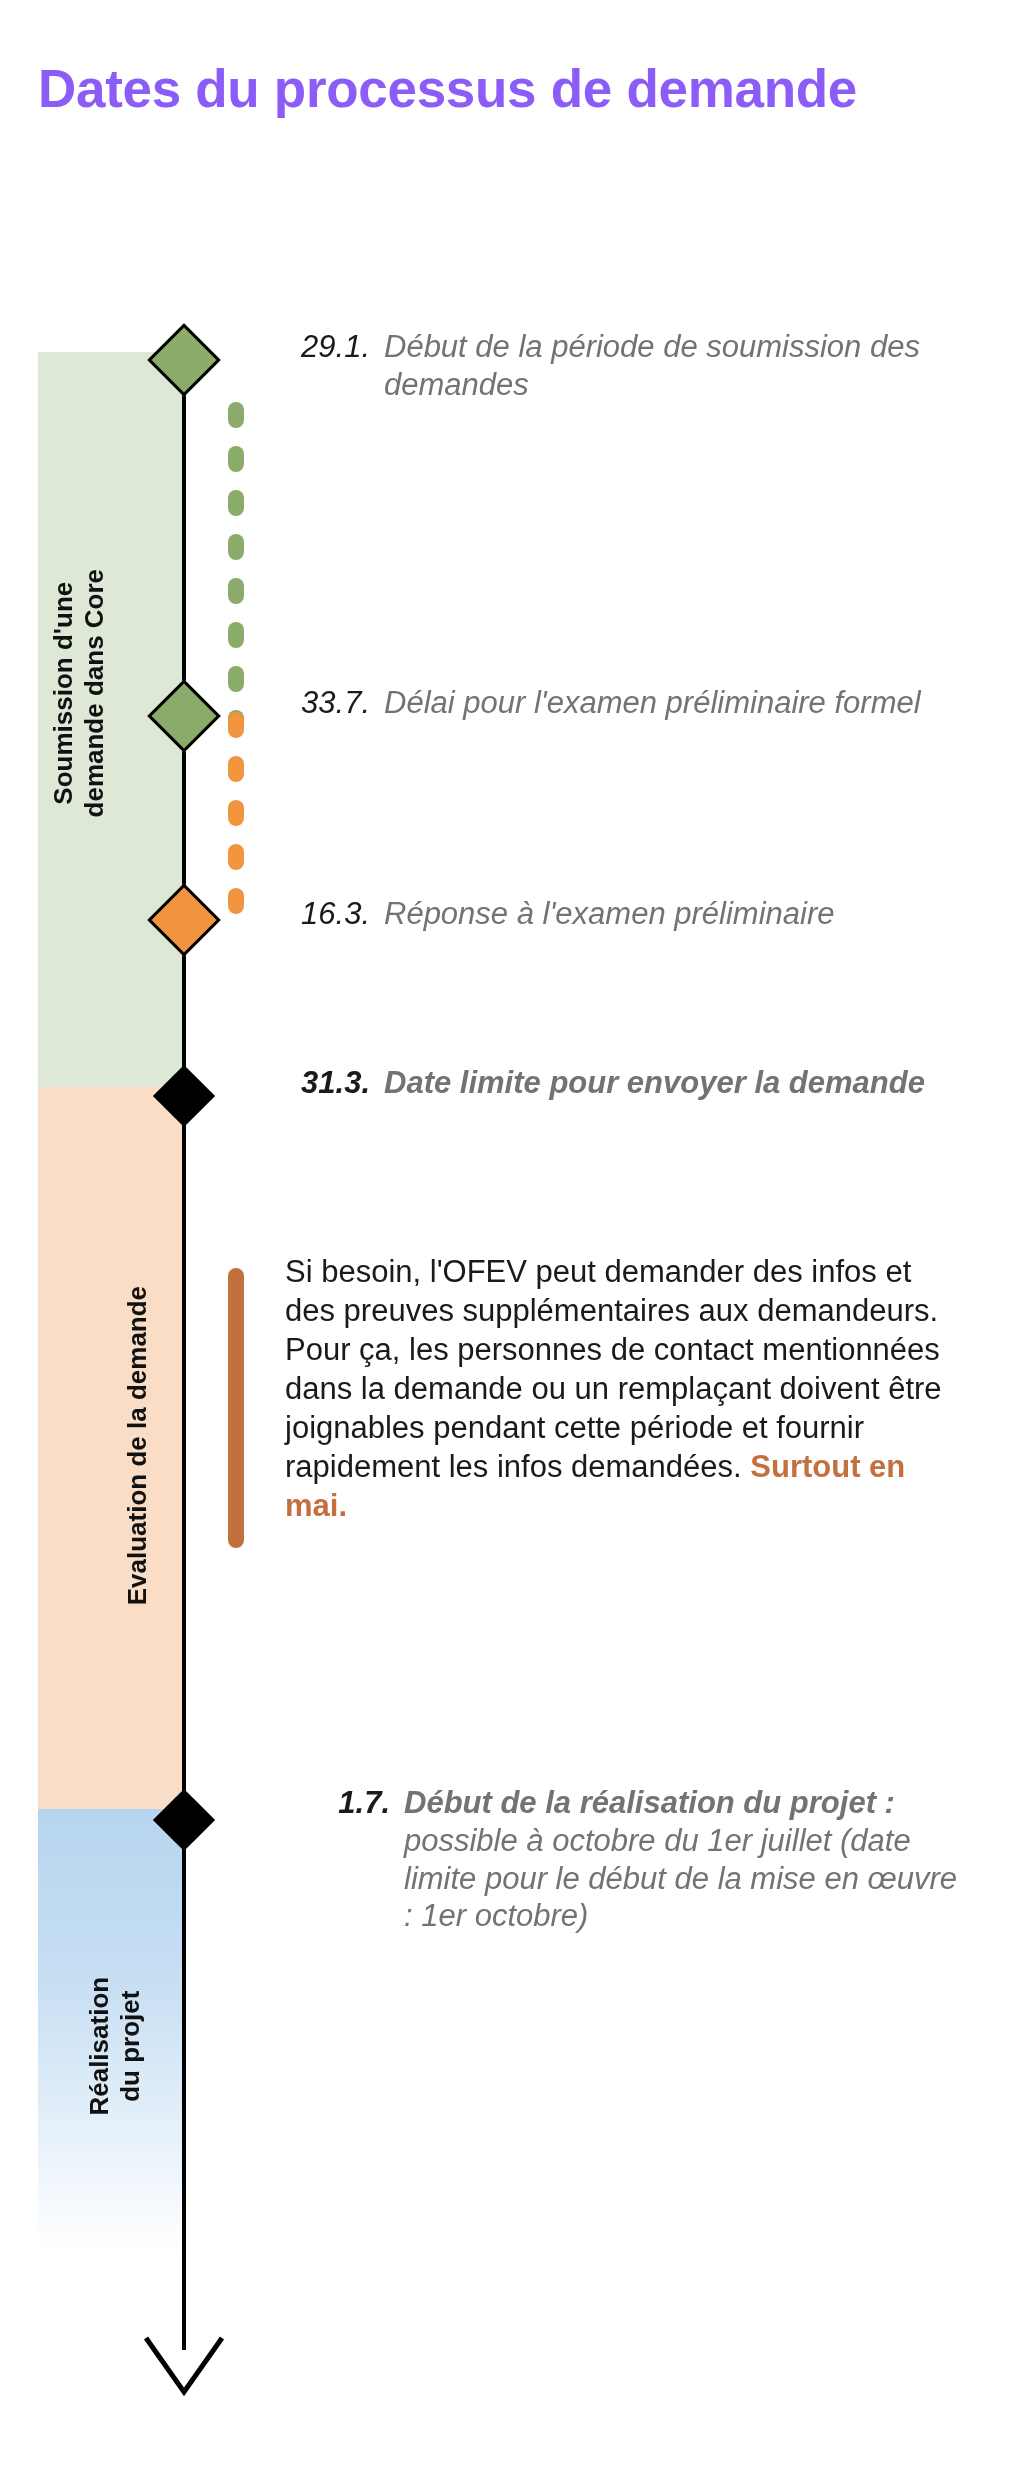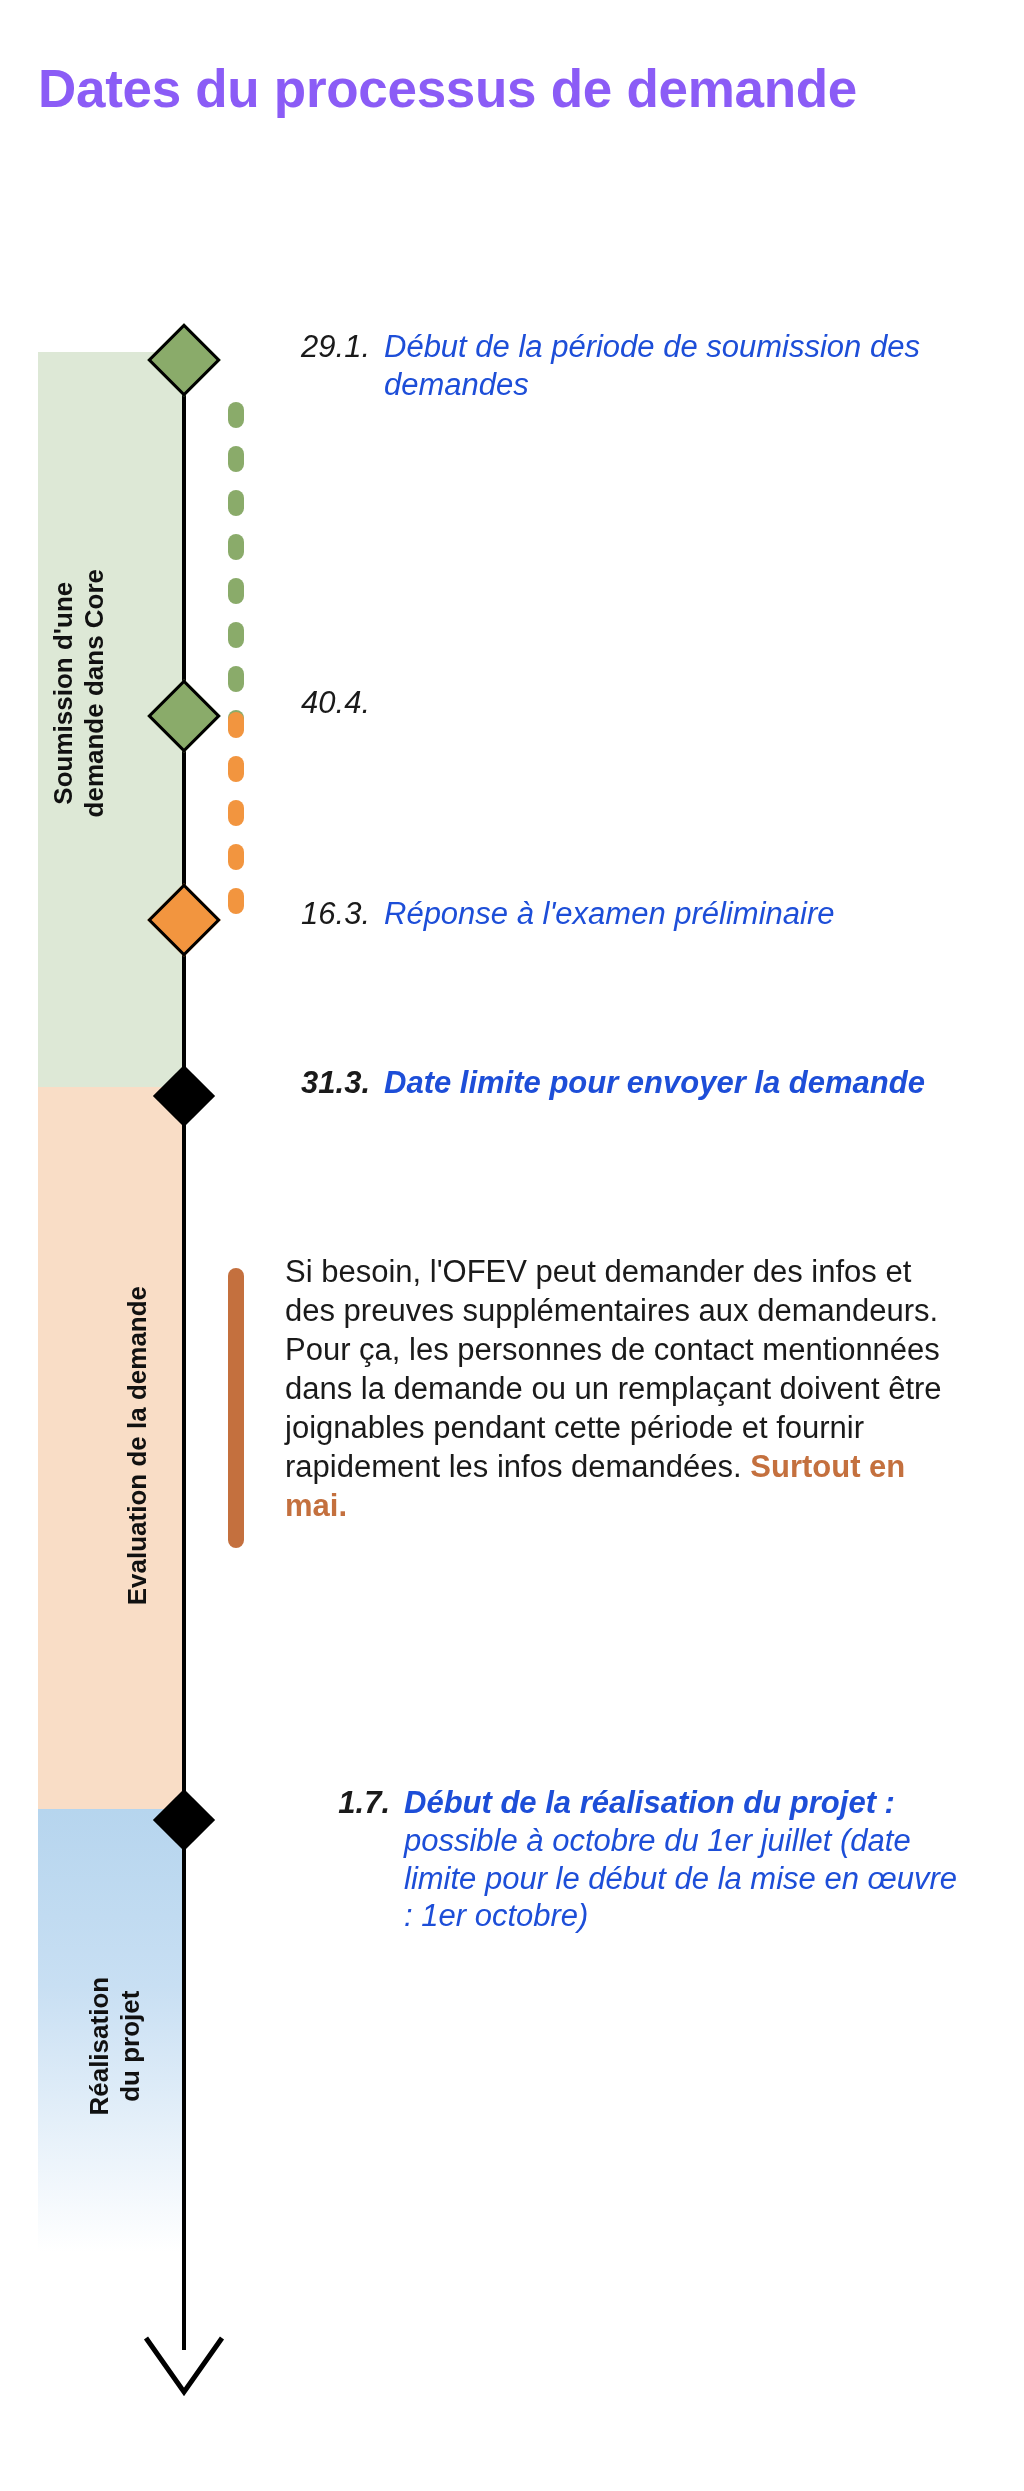--- a/index.html
+++ b/index.html
@@ -133,21 +133,21 @@
     font-size: 31px;
     line-height: 1.22;
     color: #1a1a1a;
     padding-right: 14px;
     min-width: 104px;
   }
   .entry-text {
     flex: 1 1 auto;
     font-size: 31px;
     line-height: 1.22;
-    color: #1d4ed8;
+    color: #737373;
   }
   .entry.bold .entry-date,
   .entry.bold .entry-text { font-weight: bold; }
 
   .e1 { left: 280px; top: 328px; width: 680px; }
   .e2 { left: 280px; top: 684px; width: 680px; }
   .e3 { left: 280px; top: 882px; width: 680px; margin-top: 13px; }
   .e4 { left: 280px; top: 1064px; width: 680px; align-items: flex-end; }
   .e5 { left: 300px; top: 1784px; width: 660px; }
 
@@ -213,21 +213,22 @@
   <div class="marker outlined orange m3"></div>
   <div class="marker black m4"></div>
   <div class="marker black m5"></div>
 
   <div class="entry e1">
     <div class="entry-date">29.1.</div>
     <div class="entry-text">Début de la période de soumission des demandes</div>
   </div>
 
   <div class="entry e2">
-    <div class="entry-date">40.4.</div>
+    <div class="entry-date">33.7.</div>
+    <div class="entry-text">Délai pour l'examen préliminaire formel</div>
   </div>
 
   <div class="entry e3">
     <div class="entry-date">16.3.</div>
     <div class="entry-text">Réponse à l'examen préliminaire</div>
   </div>
 
   <div class="entry e4 bold">
     <div class="entry-date">31.3.</div>
     <div class="entry-text">Date limite pour envoyer la demande</div>

